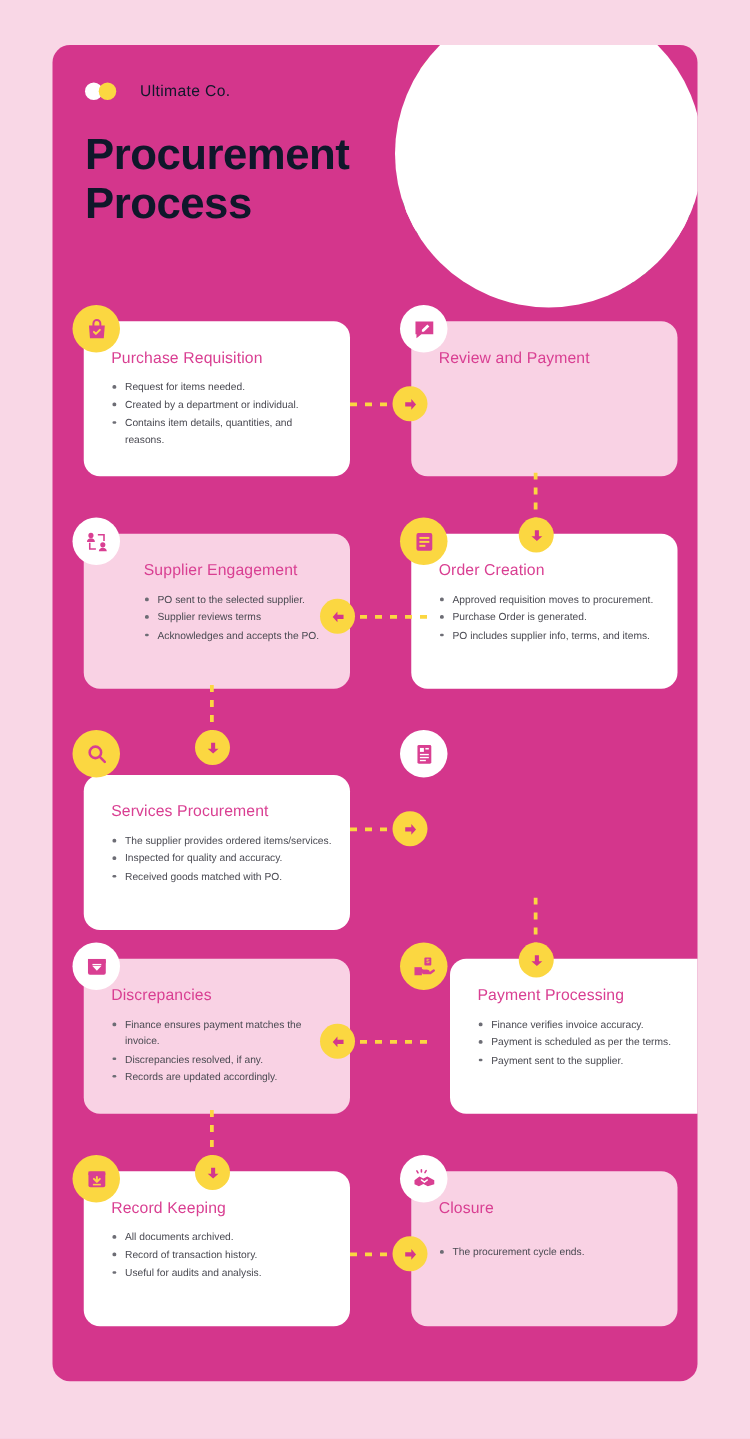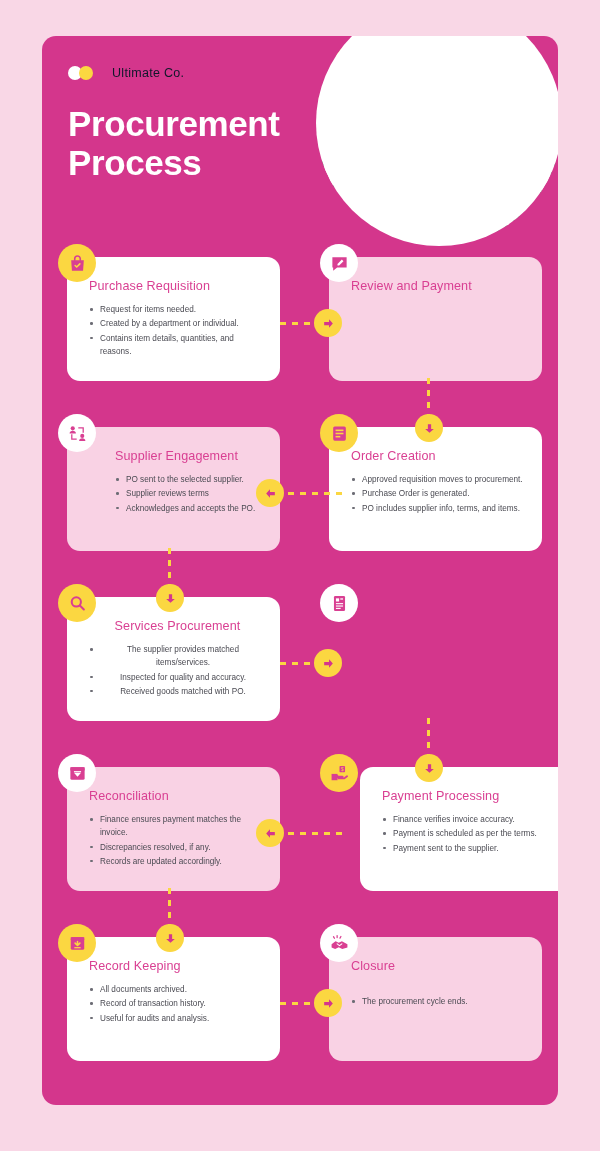--- a/index.html
+++ b/index.html
@@ -32,21 +32,21 @@
   }
   .dots { position: relative; width: 33px; height: 14px; }
   .dot { position: absolute; top: 0; width: 14px; height: 14px; border-radius: 50%; }
   .dot.w { left: 0; background: #ffffff; }
   .dot.y { left: 11px; background: #fbd741; }
   .brand-name {
     color: #0f172a; font-size: 12.5px; letter-spacing: .3px;
   }
   .title {
     position: absolute; left: 26px; top: 68px;
-    color: #ffffff;
+    color: #0f172a;
     font-size: 35px; font-weight: bold;
     line-height: 1.12; letter-spacing: -.4px;
     white-space: pre-line;
     z-index: 3;
   }
 
   
   .hero { position: absolute; right: -4px; top: -36px; width: 268px; height: 260px; }
   .hero-circle {
     position: absolute; left: 22px; top: 0;
@@ -323,24 +323,24 @@
     </div>
     <div class="badge yellow" style="left:278px; top:378px;">
       <svg viewBox="0 0 24 24">
         <rect x="4" y="3" width="16" height="18" rx="2" fill="#d93f92"></rect>
         <rect x="7" y="7" width="10" height="2" fill="#fbd741"></rect>
         <rect x="7" y="11" width="10" height="2" fill="#fbd741"></rect>
         <rect x="7" y="15" width="6" height="2" fill="#fbd741"></rect>
       </svg>
     </div>
 
-    <div class="card white" style="left:25px; top:561px; width:213px; height:124px;text-align:center;">
+    <div class="card white" style="left:25px; top:584px; width:213px; height:124px;">
       <h3>Services Procurement</h3>
       <ul>
-        <li>The supplier provides matched items/services.</li>
+        <li>The supplier provides ordered items/services.</li>
         <li>Inspected for quality and accuracy.</li>
         <li>Received goods matched with PO.</li>
       </ul>
     </div>
     <div class="badge yellow" style="left:16px; top:548px;">
       <svg viewBox="0 0 24 24" fill="none" stroke="#d93f92" stroke-width="2.6" stroke-linecap="round">
         <circle cx="10.5" cy="10" r="5.8"></circle>
           <line x1="15" y1="14.5" x2="20" y2="19.5"></line>
       </svg>
     </div>
@@ -350,21 +350,21 @@
         <rect x="5" y="2.5" width="14" height="19" rx="1.5" fill="#d93f92"></rect>
         <rect x="7.5" y="5.5" width="4" height="4" fill="#ffffff"></rect>
         <rect x="13" y="5.5" width="3.5" height="1.6" fill="#ffffff"></rect>
         <rect x="7.5" y="11.5" width="9" height="1.4" fill="#ffffff"></rect>
         <rect x="7.5" y="14.5" width="9" height="1.4" fill="#ffffff"></rect>
         <rect x="7.5" y="17.5" width="6" height="1.4" fill="#ffffff"></rect>
       </svg>
     </div>
 
     <div class="card pink" style="left:25px; top:731px; width:213px; height:124px;">
-      <h3>Reconciliation</h3>
+      <h3>Discrepancies</h3>
       <ul>
         <li>Finance ensures payment matches the invoice.</li>
         <li>Discrepancies resolved, if any.</li>
         <li>Records are updated accordingly.</li>
       </ul>
     </div>
     <div class="badge white" style="left:16px; top:718px;">
       <svg viewBox="0 0 24 24">
         <rect x="3" y="4" width="18" height="16" rx="2" fill="#d93f92"></rect>
         <rect x="3" y="4" width="18" height="4.2" fill="#d93f92"></rect>

